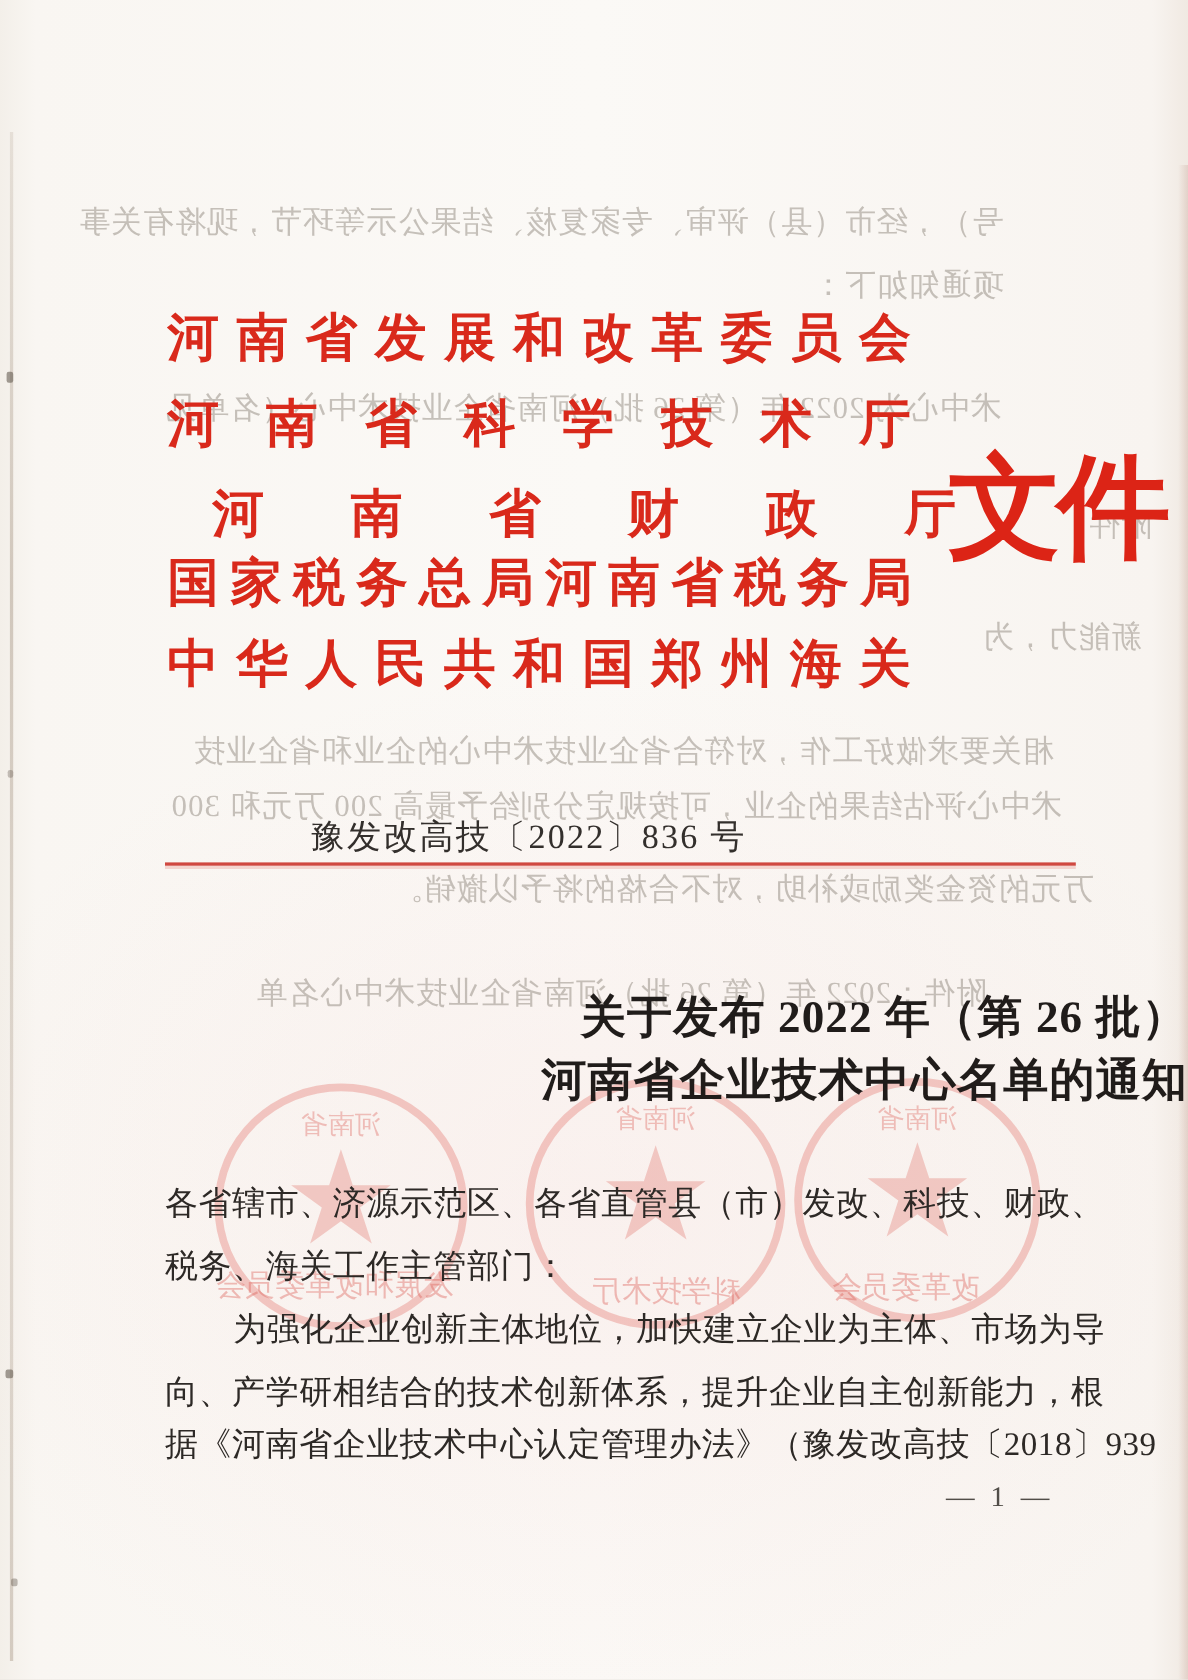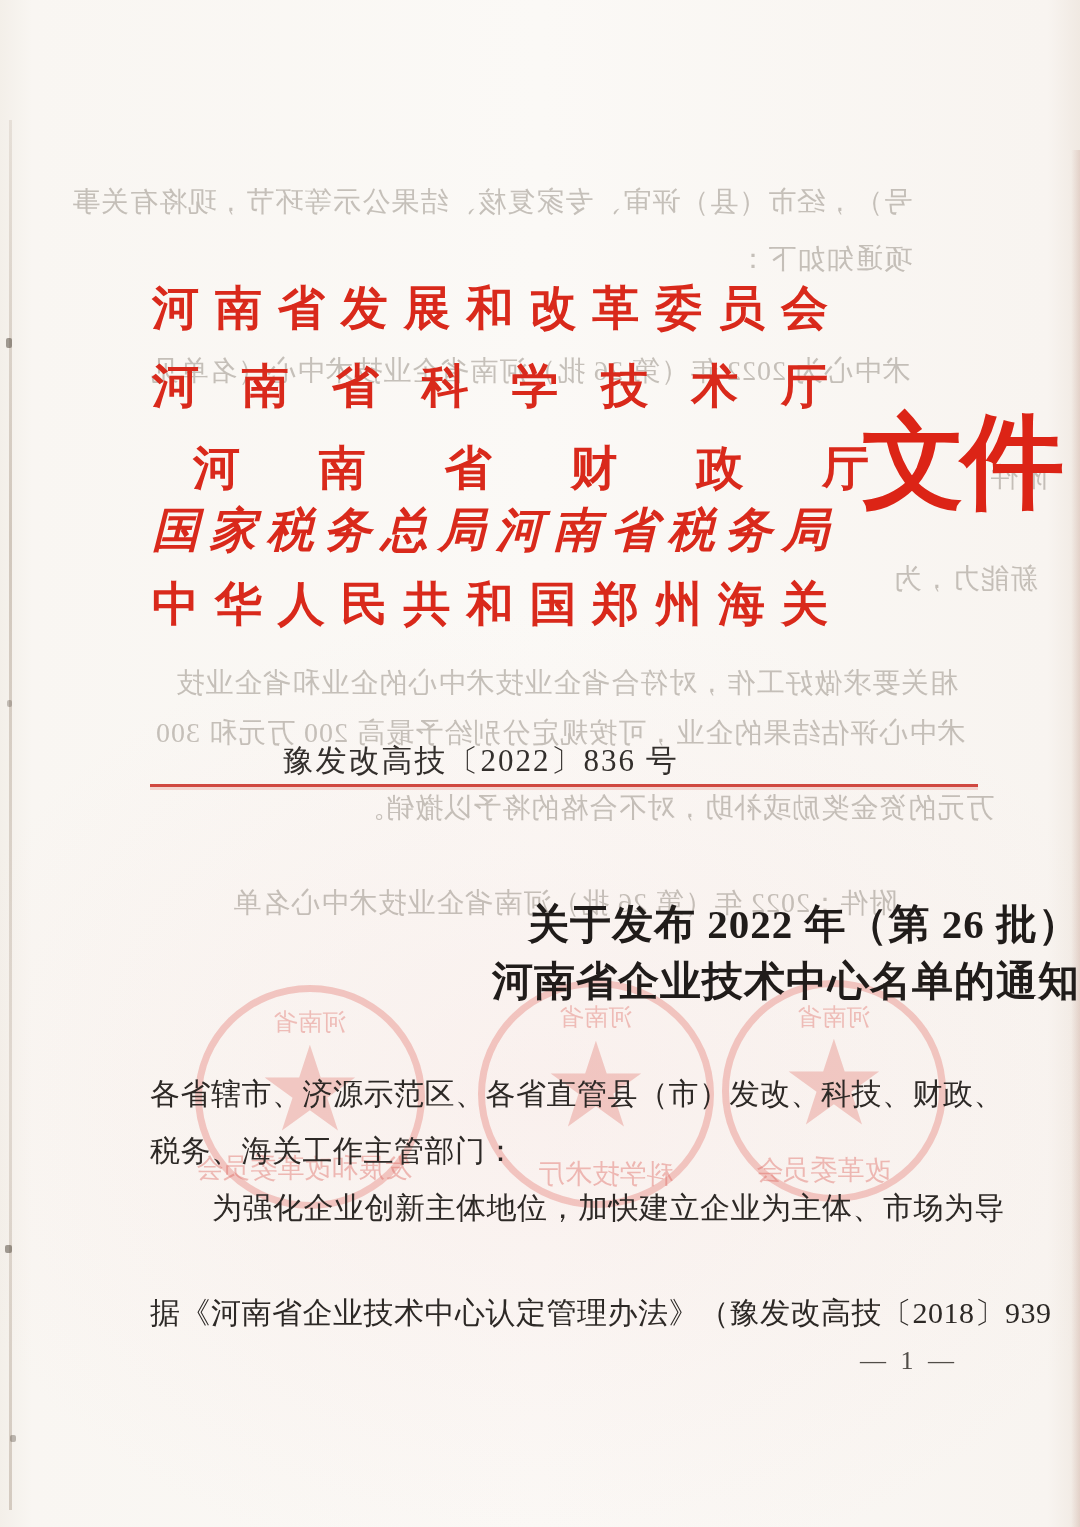--- a/index.html
+++ b/index.html
@@ -104,21 +104,21 @@
     line-height: 1.05;
     text-align: justify;
     text-align-last: justify;
     white-space: nowrap;
     text-justify: inter-character;
     letter-spacing: 0;
   }
   .ag0 { top: 0px; }
   .ag1 { top: 78px; }
   .ag2 { top: 160px; margin-left: 41px; }
-  .ag3 { top: 222px; letter-spacing: -1px; font-style: italic;}
+  .ag3 { top: 222px; letter-spacing: -1px;}
   .ag4 { top: 296px; }
 
   .doc-type {
     position: absolute; left: 862px; top: 392px; width: 160px;
     color: #dc2416;
     font-weight: bold;
     font-size: 103px;
     line-height: 1.06;
     white-space: nowrap;
     letter-spacing: -4px;
@@ -231,17 +231,18 @@
   <div class="red-divider"></div>
 
   <div class="title-block">
     <div>关于发布 2022 年（第 26 批）</div>
     <div>河南省企业技术中心名单的通知</div>
   </div>
 
   <div class="body-line bl0">各省辖市、济源示范区、各省直管县（市）发改、科技、财政、</div>
   <div class="body-line bl1">税务、海关工作主管部门：</div>
   <div class="body-line bl2">为强化企业创新主体地位，加快建立企业为主体、市场为导</div>
+  <div class="body-line bl3">向、产学研相结合的技术创新体系，提升企业自主创新能力，根</div>
   <div class="body-line bl4">据《河南省企业技术中心认定管理办法》（豫发改高技〔2018〕939</div>
 
   <div class="page-number">— 1 —</div>
 
 </div>
 
 </body></html>

